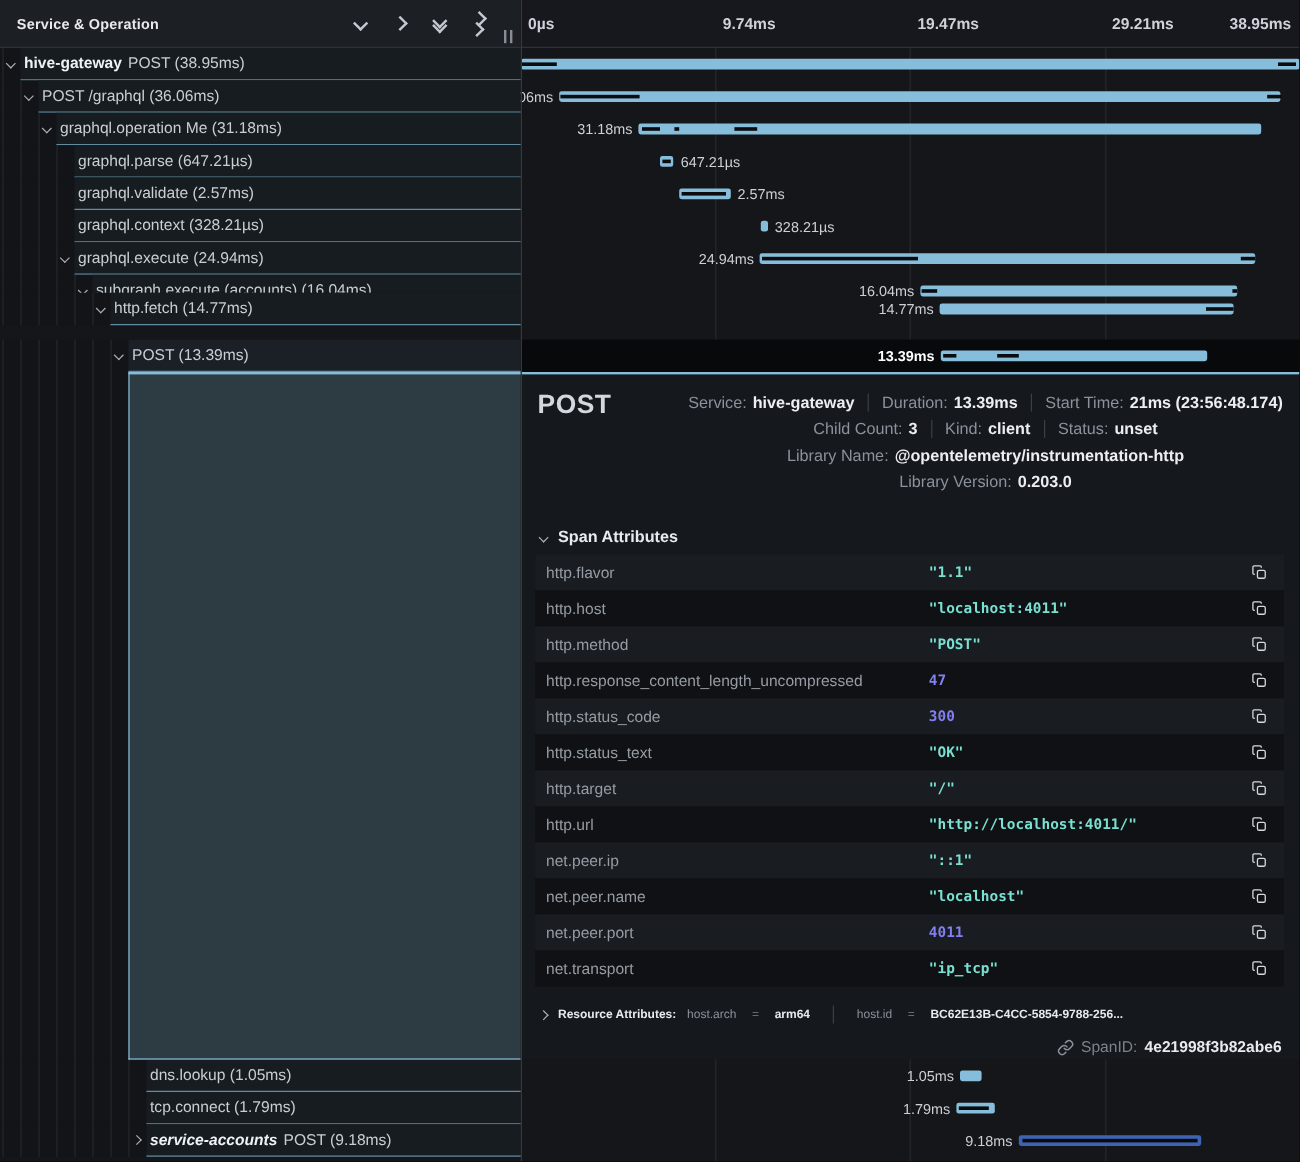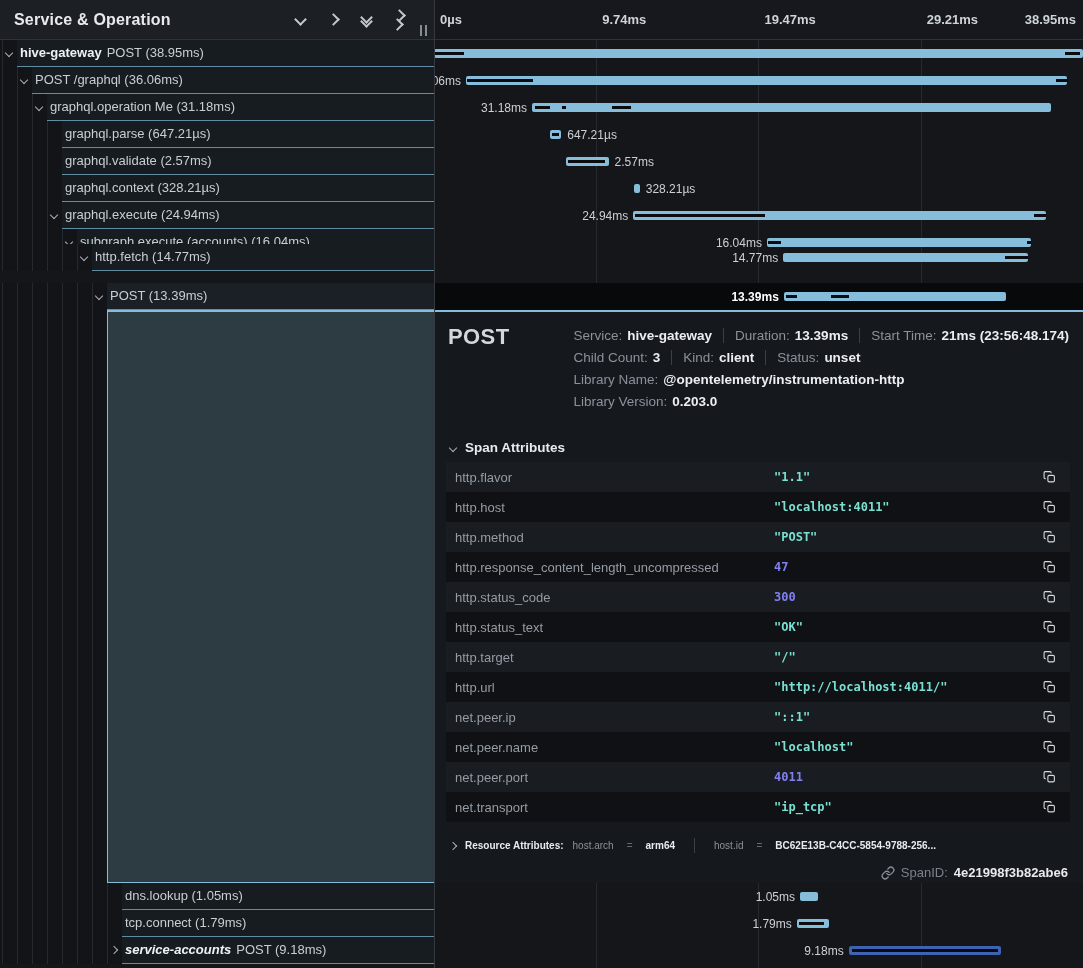--- a/index.html
+++ b/index.html
@@ -4,21 +4,21 @@
 <style>
   html,body{margin:0;padding:0;background:#0b0d10;}
   #app{position:relative;width:1083px;height:968px;background:#141619;overflow:hidden;
        font-family:"Liberation Sans",sans-serif;color:#c9ced4;}
   .gridline{position:absolute;top:0;bottom:0;width:1px;background:#26292f;z-index:0;}
   .pane-divider{position:absolute;left:434px;top:0;bottom:0;width:1px;background:#35383e;z-index:7;}
 
   
   .lheader{position:absolute;left:0;top:0;width:434px;height:40px;background:#1c1f24;
            border-bottom:1px solid #2e3238;z-index:8;display:flex;align-items:center;box-sizing:border-box;}
-  .lheader .title{font-size:16px;font-weight:700;color:#e8e9f0;margin-left:14px;letter-spacing:.2px;}
+  .lheader .title{font-size:12px;font-weight:700;color:#e8e9f0;margin-left:14px;letter-spacing:.2px;}
   .hicons{margin-left:auto;margin-right:30px;display:flex;gap:24px;align-items:center;}
   .hicon{display:flex;flex-direction:column;align-items:center;cursor:pointer;}
   .hicon-row{display:flex;align-items:center;}
   .chev{display:inline-block;width:7px;height:7px;border-right:2px solid #c3c9d1;border-bottom:2px solid #c3c9d1;}
   .chev.down{transform:rotate(45deg);}
   .chev.right{transform:rotate(-45deg);}
   .dbl-v .chev:last-child{margin-top:-5px;}
   .dbl-h .chev:last-child{margin-left:-5px;}
   .resize-handle{position:absolute;left:420px;top:25px;display:flex;gap:3px;z-index:9;}
   .resize-handle i{display:block;width:2px;height:11px;background:#878d95;}
@@ -49,21 +49,21 @@
   .row.selected .dlabel{font-weight:700;color:#ffffff;}
 
   
   .detail-gutter{position:absolute;left:0;top:310px;width:107px;height:573px;background:#121418;z-index:3;}
   .detail-teal{position:absolute;left:107px;top:310px;width:327px;height:573px;background:#2d3c43;
                border-left:1px solid #86bdda;border-top:2px solid #86bdda;border-bottom:1px solid #86bdda;
                box-sizing:border-box;z-index:3;}
   .detail-card{position:absolute;left:434px;top:310px;width:649px;height:573px;background:#15181d;
                border-top:2px solid #86bdda;box-sizing:border-box;z-index:6;}
   .card-title{position:absolute;left:14px;top:12px;font-size:22px;font-weight:600;color:#d3d8de;letter-spacing:.4px;}
-  .overview{position:absolute;right:14px;top:16px;display:flex;flex-direction:column;align-items:flex-start;gap:7px;}
+  .overview{position:absolute;right:14px;top:16px;display:flex;flex-direction:column;align-items:center;gap:7px;}
   .ov-line{display:flex;align-items:center;font-size:13.5px;}
   .ov-item{display:flex;align-items:center;gap:5px;white-space:nowrap;}
   .ov-sep{width:1px;height:15px;background:#3c4046;margin:0 11px;}
   .ov-label{color:#8b929b;}
   .ov-value{color:#eceef1;font-weight:700;}
   .attr-head{position:absolute;left:16px;top:128px;display:flex;gap:9px;align-items:center;
              font-size:13.5px;font-weight:700;color:#e8ebee;cursor:pointer;}
   .attr-table{position:absolute;left:12px;top:150px;width:624px;}
   .attr-row{position:relative;height:30px;display:flex;align-items:center;}
   .attr-row.odd{background:#191c21;}

